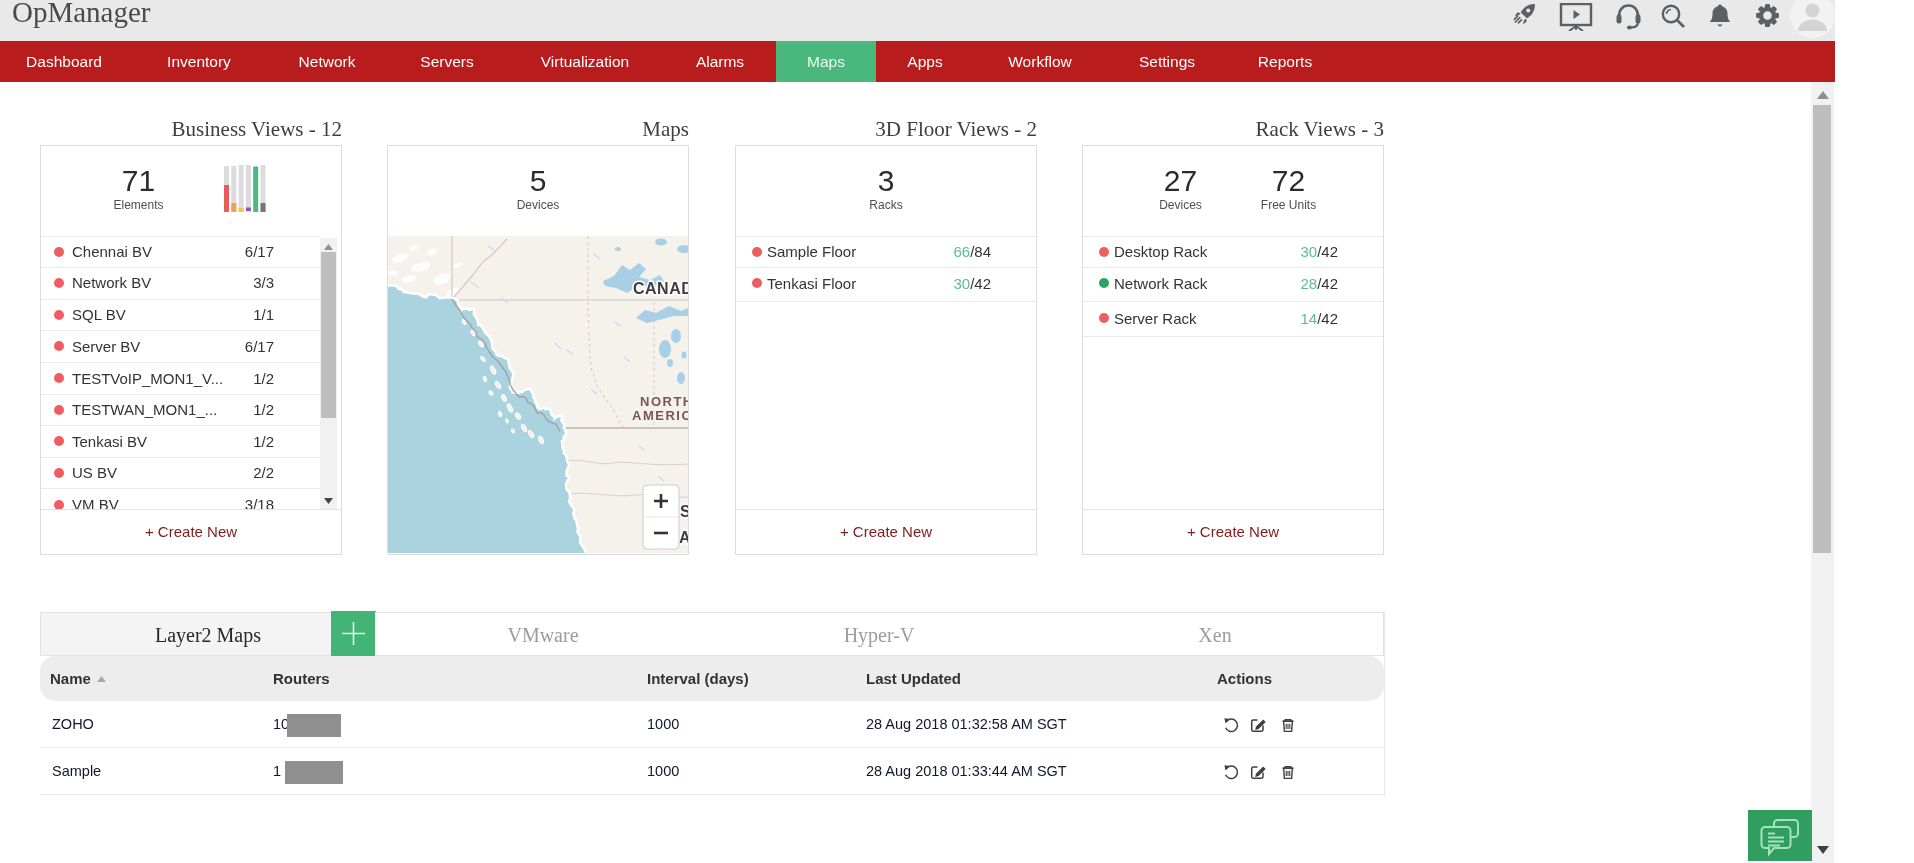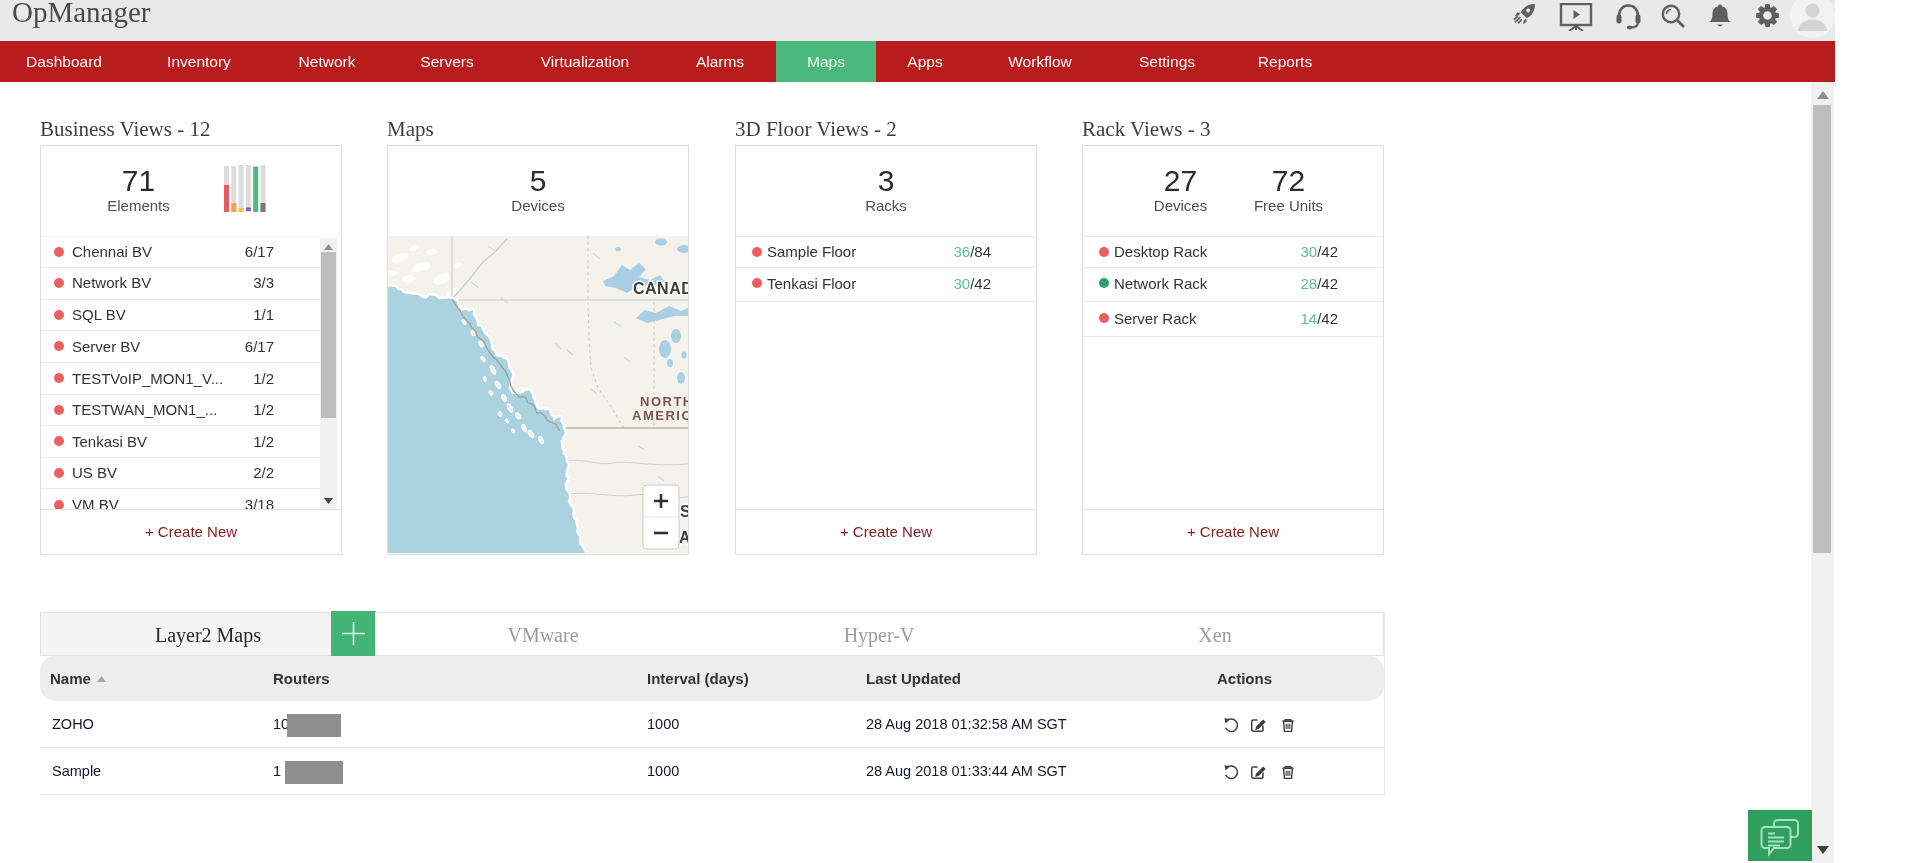--- a/index.html
+++ b/index.html
@@ -11,25 +11,25 @@
   #topbar{left:0;top:0;width:1835px;height:41px;background:#e9e9e9;}
   #logo{left:12px;top:-4px;font-family:"Liberation Serif",serif;font-size:29px;
         color:#4a4a4a;letter-spacing:0px;}
   
   #nav{left:0;top:41px;width:1835px;height:41px;background:#b91c1c;}
   .navitem{position:absolute;top:0;height:41px;line-height:41px;color:#fdfdfd;
         font-size:15.5px;transform:translateX(-50%);white-space:nowrap;}
   #mapstab{position:absolute;left:776px;top:0;width:100px;height:41px;background:#4ab87c;}
   
   .cardtitle{position:absolute;top:117px;height:24px;line-height:24px;width:302px;
-        text-align:left;font-family:"Liberation Serif",serif;font-size:21px;color:#3e3e3e;}
+        text-align:right;font-family:"Liberation Serif",serif;font-size:21px;color:#3e3e3e;}
   .card{position:absolute;top:145px;width:300px;height:408px;background:#fff;
         border:1px solid #ddd;}
   .statnum{font-size:30px;color:#2b2b2b;text-align:center;line-height:30px;}
-  .statlab{font-size:15px;color:#4e4e4e;text-align:center;line-height:17px;margin-top:1px;}
+  .statlab{font-size:12px;color:#4e4e4e;text-align:center;line-height:17px;margin-top:1px;}
   .rowline{position:absolute;left:0;height:32px;border-bottom:1px solid #e9e9e9;}
   .dot{position:absolute;width:10px;height:10px;border-radius:50%;top:11px;left:13px;}
   .rname{position:absolute;left:31px;top:0;height:32px;line-height:32px;font-size:15px;color:#333;}
   .rcount{position:absolute;top:0;height:32px;line-height:32px;font-size:15px;color:#333;}
   .grn{color:#5ebd90;}
   .createnew{position:absolute;left:0;bottom:0;width:100%;height:44px;line-height:44px;
         border-top:1px solid #e3e3e3;text-align:center;font-size:15px;color:#7f1d1d;}
   
   .tab{position:absolute;top:612px;height:44px;line-height:44px;text-align:center;
        font-family:"Liberation Serif",serif;font-size:20px;color:#9c9c9c;background:#fff;
@@ -300,21 +300,21 @@
 
   <div class="card" style="left:735px">
     <div class="abs" style="left:0;top:20px;width:100%;">
       <div class="statnum">3</div>
       <div class="statlab">Racks</div>
     </div>
         <div class="abs" style="left:0;top:90px;width:300px;">
       <div class="rowline" style="top:0;width:300px;height:30px;border-top:1px solid #e9e9e9;">
         <span class="dot" style="background:#ef5e5e;left:16px;top:10px"></span>
         <span class="rname" style="height:30px;line-height:30px">Sample Floor</span>
-        <span class="rcount" style="right:45px;height:30px;line-height:30px"><span class="grn">36</span>/84</span>
+        <span class="rcount" style="right:45px;height:30px;line-height:30px"><span class="grn">66</span>/84</span>
       </div>
       <div class="rowline" style="top:30px;width:300px;height:35px;">
         <span class="dot" style="background:#ef5e5e;left:16px;top:12px"></span>
         <span class="rname" style="height:35px;line-height:35px">Tenkasi Floor</span>
         <span class="rcount" style="right:45px;height:35px;line-height:35px"><span class="grn">30</span>/42</span>
       </div>
     </div>
     <div class="createnew">+ Create New</div>
   </div>
 

